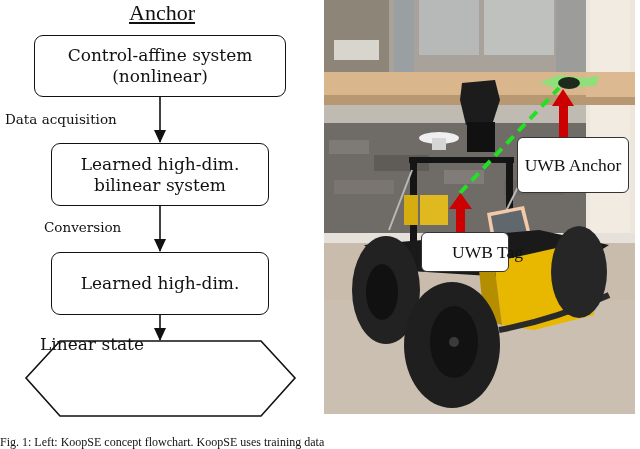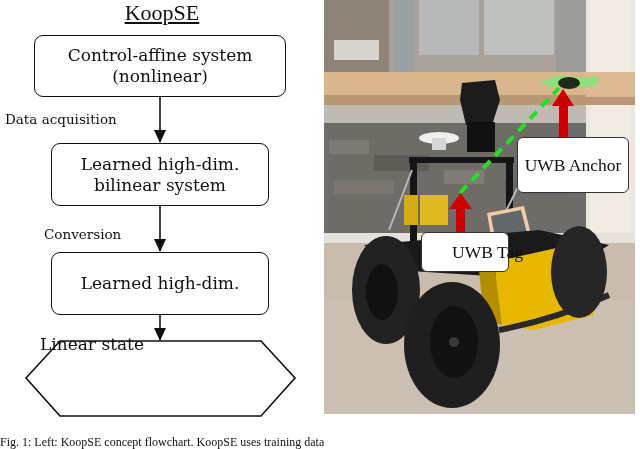--- a/index.html
+++ b/index.html
@@ -22,21 +22,21 @@
                font-family: "Liberation Serif", serif; font-size: 17.5px; line-height: 20px;
                display: flex; align-items: center; justify-content: center; white-space: nowrap;
                box-sizing: border-box; color: #111; }
   .caption { position: absolute; left: 0; top: 430px; width: 640px; height: 19px; overflow: hidden;
              font-family: "Liberation Serif", serif; font-size: 12px; line-height: 24px;
              white-space: nowrap; color: #111; }
 </style>
 </head>
 <body>
 
-<div class="title">KoopSE</div>
+<div class="title">Anchor</div>
 
 <svg class="flow" width="320" height="430">
   <defs>
     <marker id="ah" markerWidth="10" markerHeight="10" refX="5" refY="9" orient="auto" markerUnits="userSpaceOnUse">
       <path d="M0,0 L10,0 L5,10 Z" fill="#111"></path>
     </marker>
   </defs>
   <line x1="160" y1="97" x2="160" y2="142" stroke="#111" stroke-width="1.6"></line>
   <path d="M154,130 L166,130 L160,143 Z" fill="#111"></path>
   <line x1="160" y1="206" x2="160" y2="251" stroke="#111" stroke-width="1.6"></line>
@@ -51,21 +51,21 @@
   <div>(nonlinear)</div>
 </div>
 
 <div class="edge-label" style="left:5px; top:111px;">Data acquisition</div>
 
 <div class="box" style="left:51px; top:143px; width:218px; height:63px;">
   <div>Learned high-dim.</div>
   <div>bilinear system</div>
 </div>
 
-<div class="edge-label" style="left:44px; top:226px;">Conversion</div>
+<div class="edge-label" style="left:44px; top:219px;">Conversion</div>
 
 <div class="box" style="left:51px; top:252px; width:218px; height:63px;">
   <div>Learned high-dim.</div>
 </div>
 
 <div class="hex-text">
   <div>Linear state</div>
 </div>
 
 <div class="photo">

